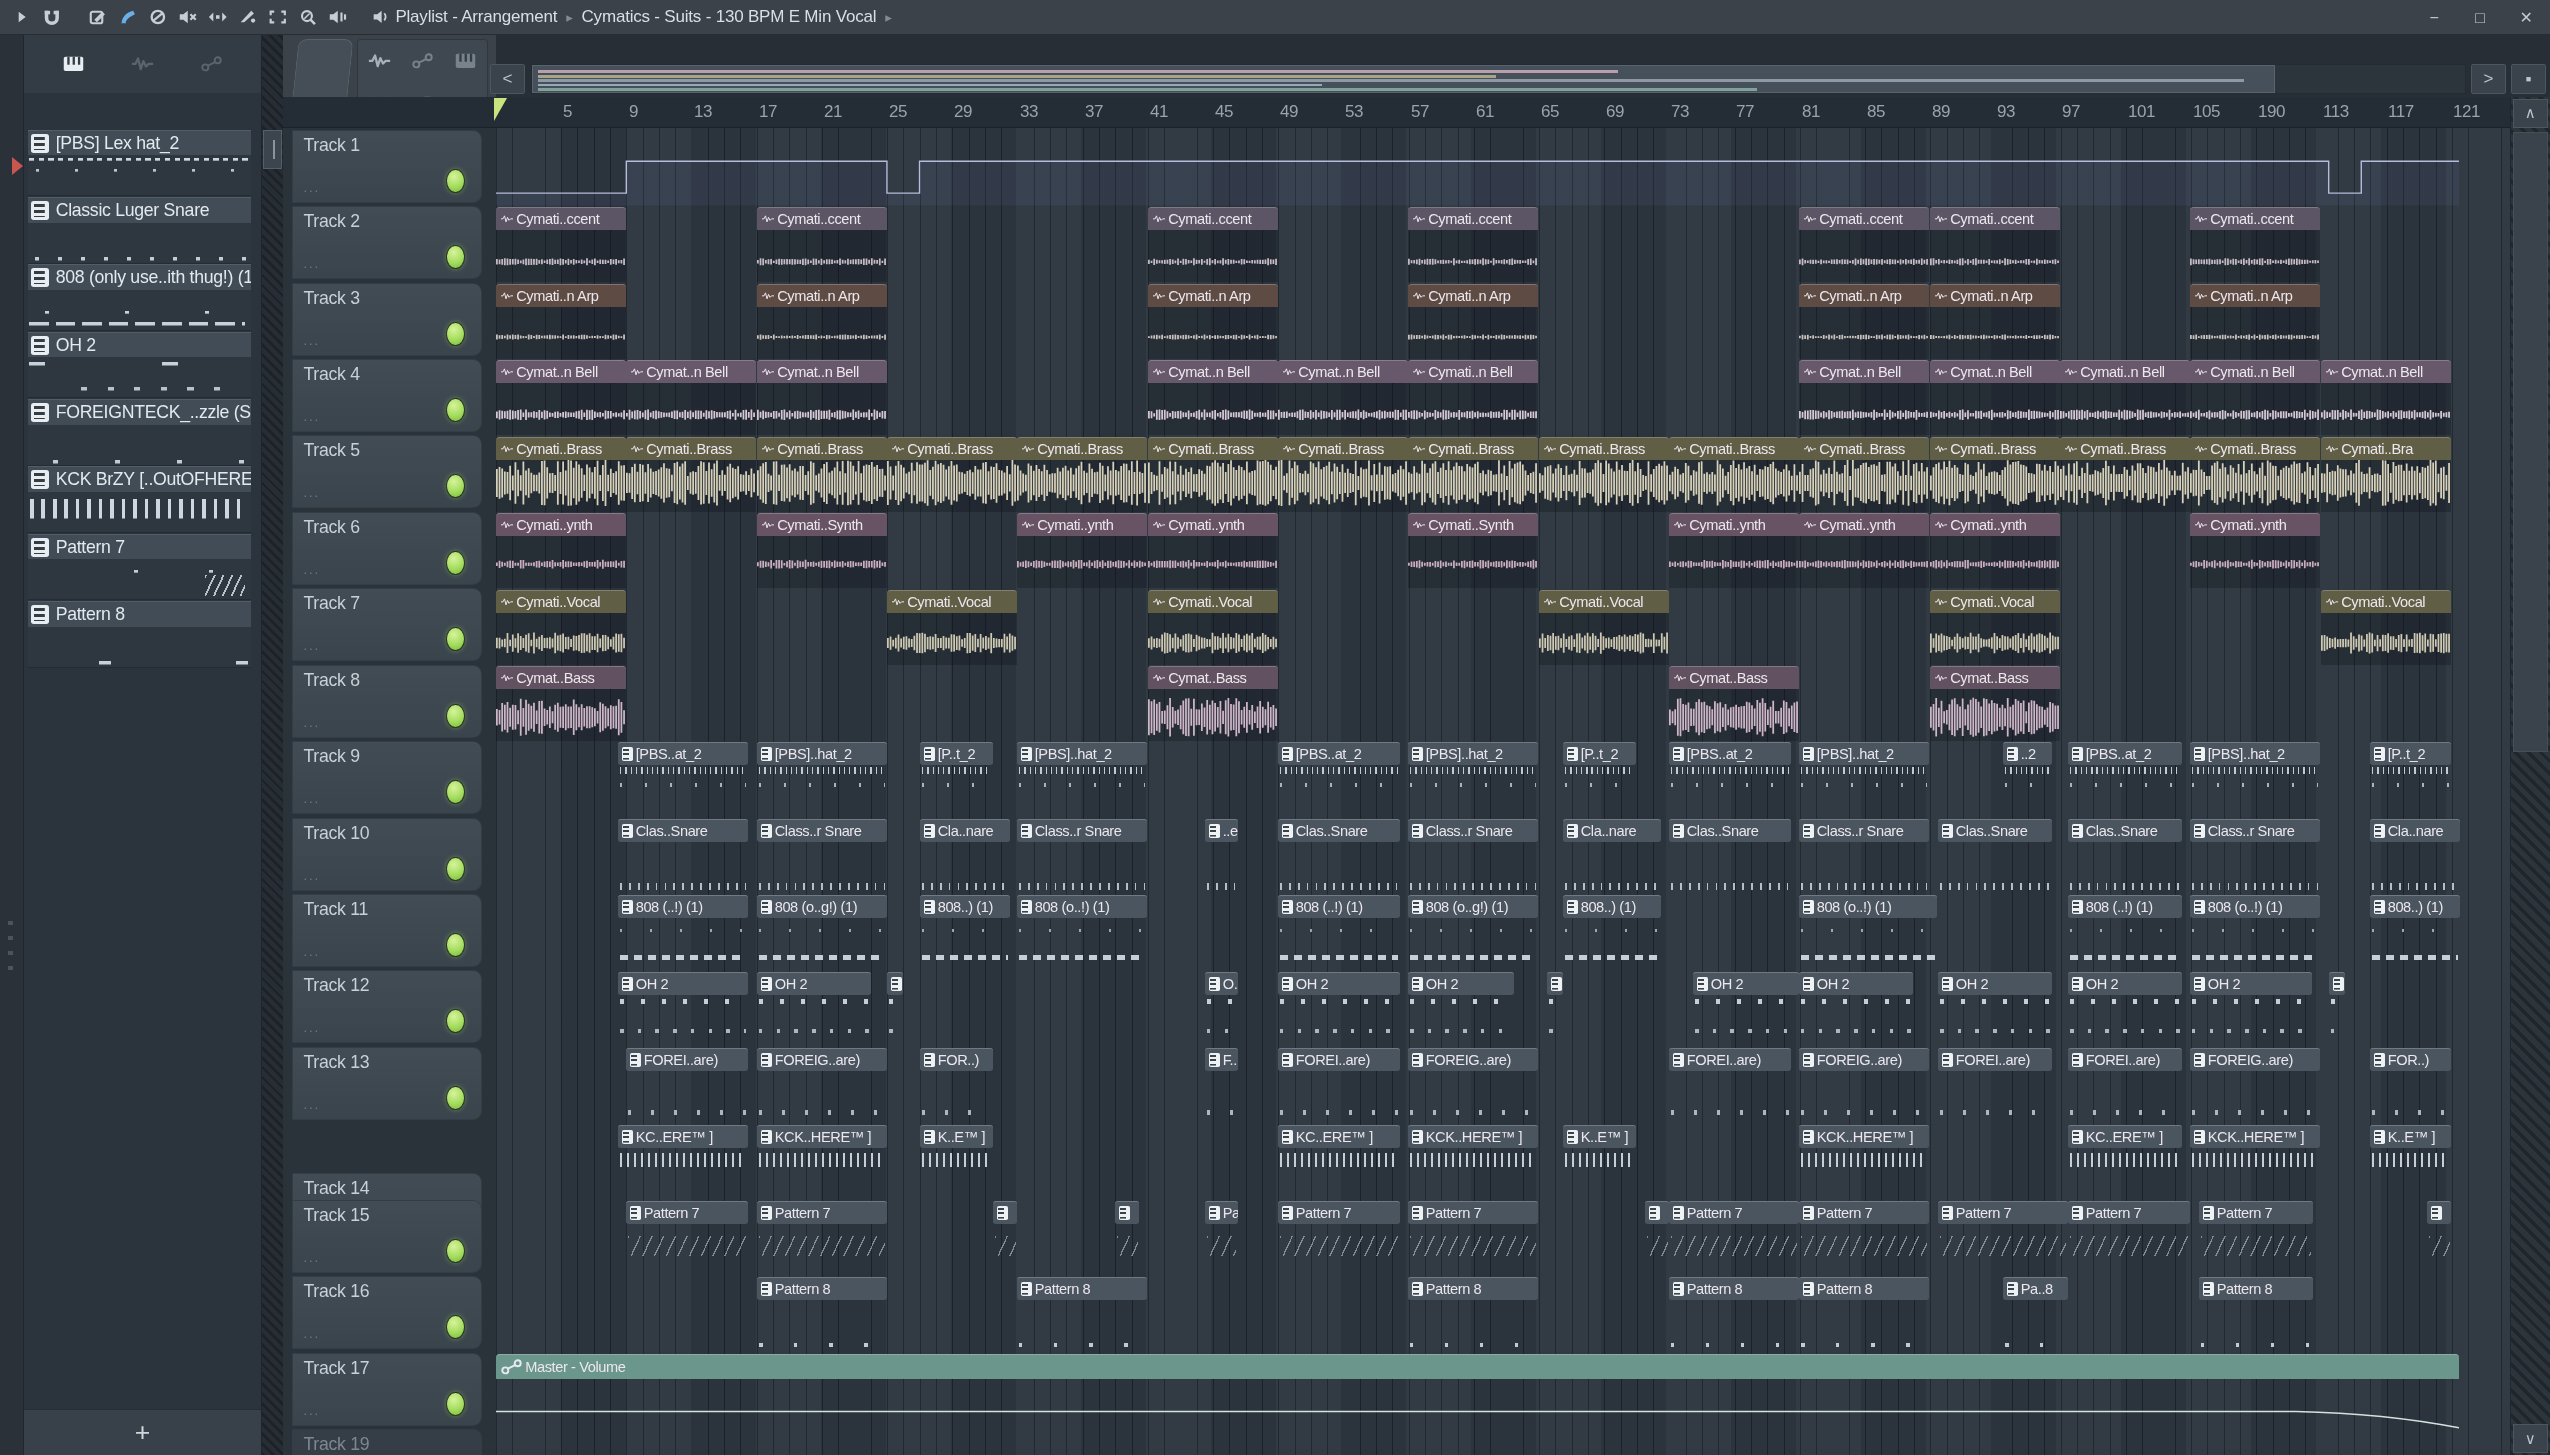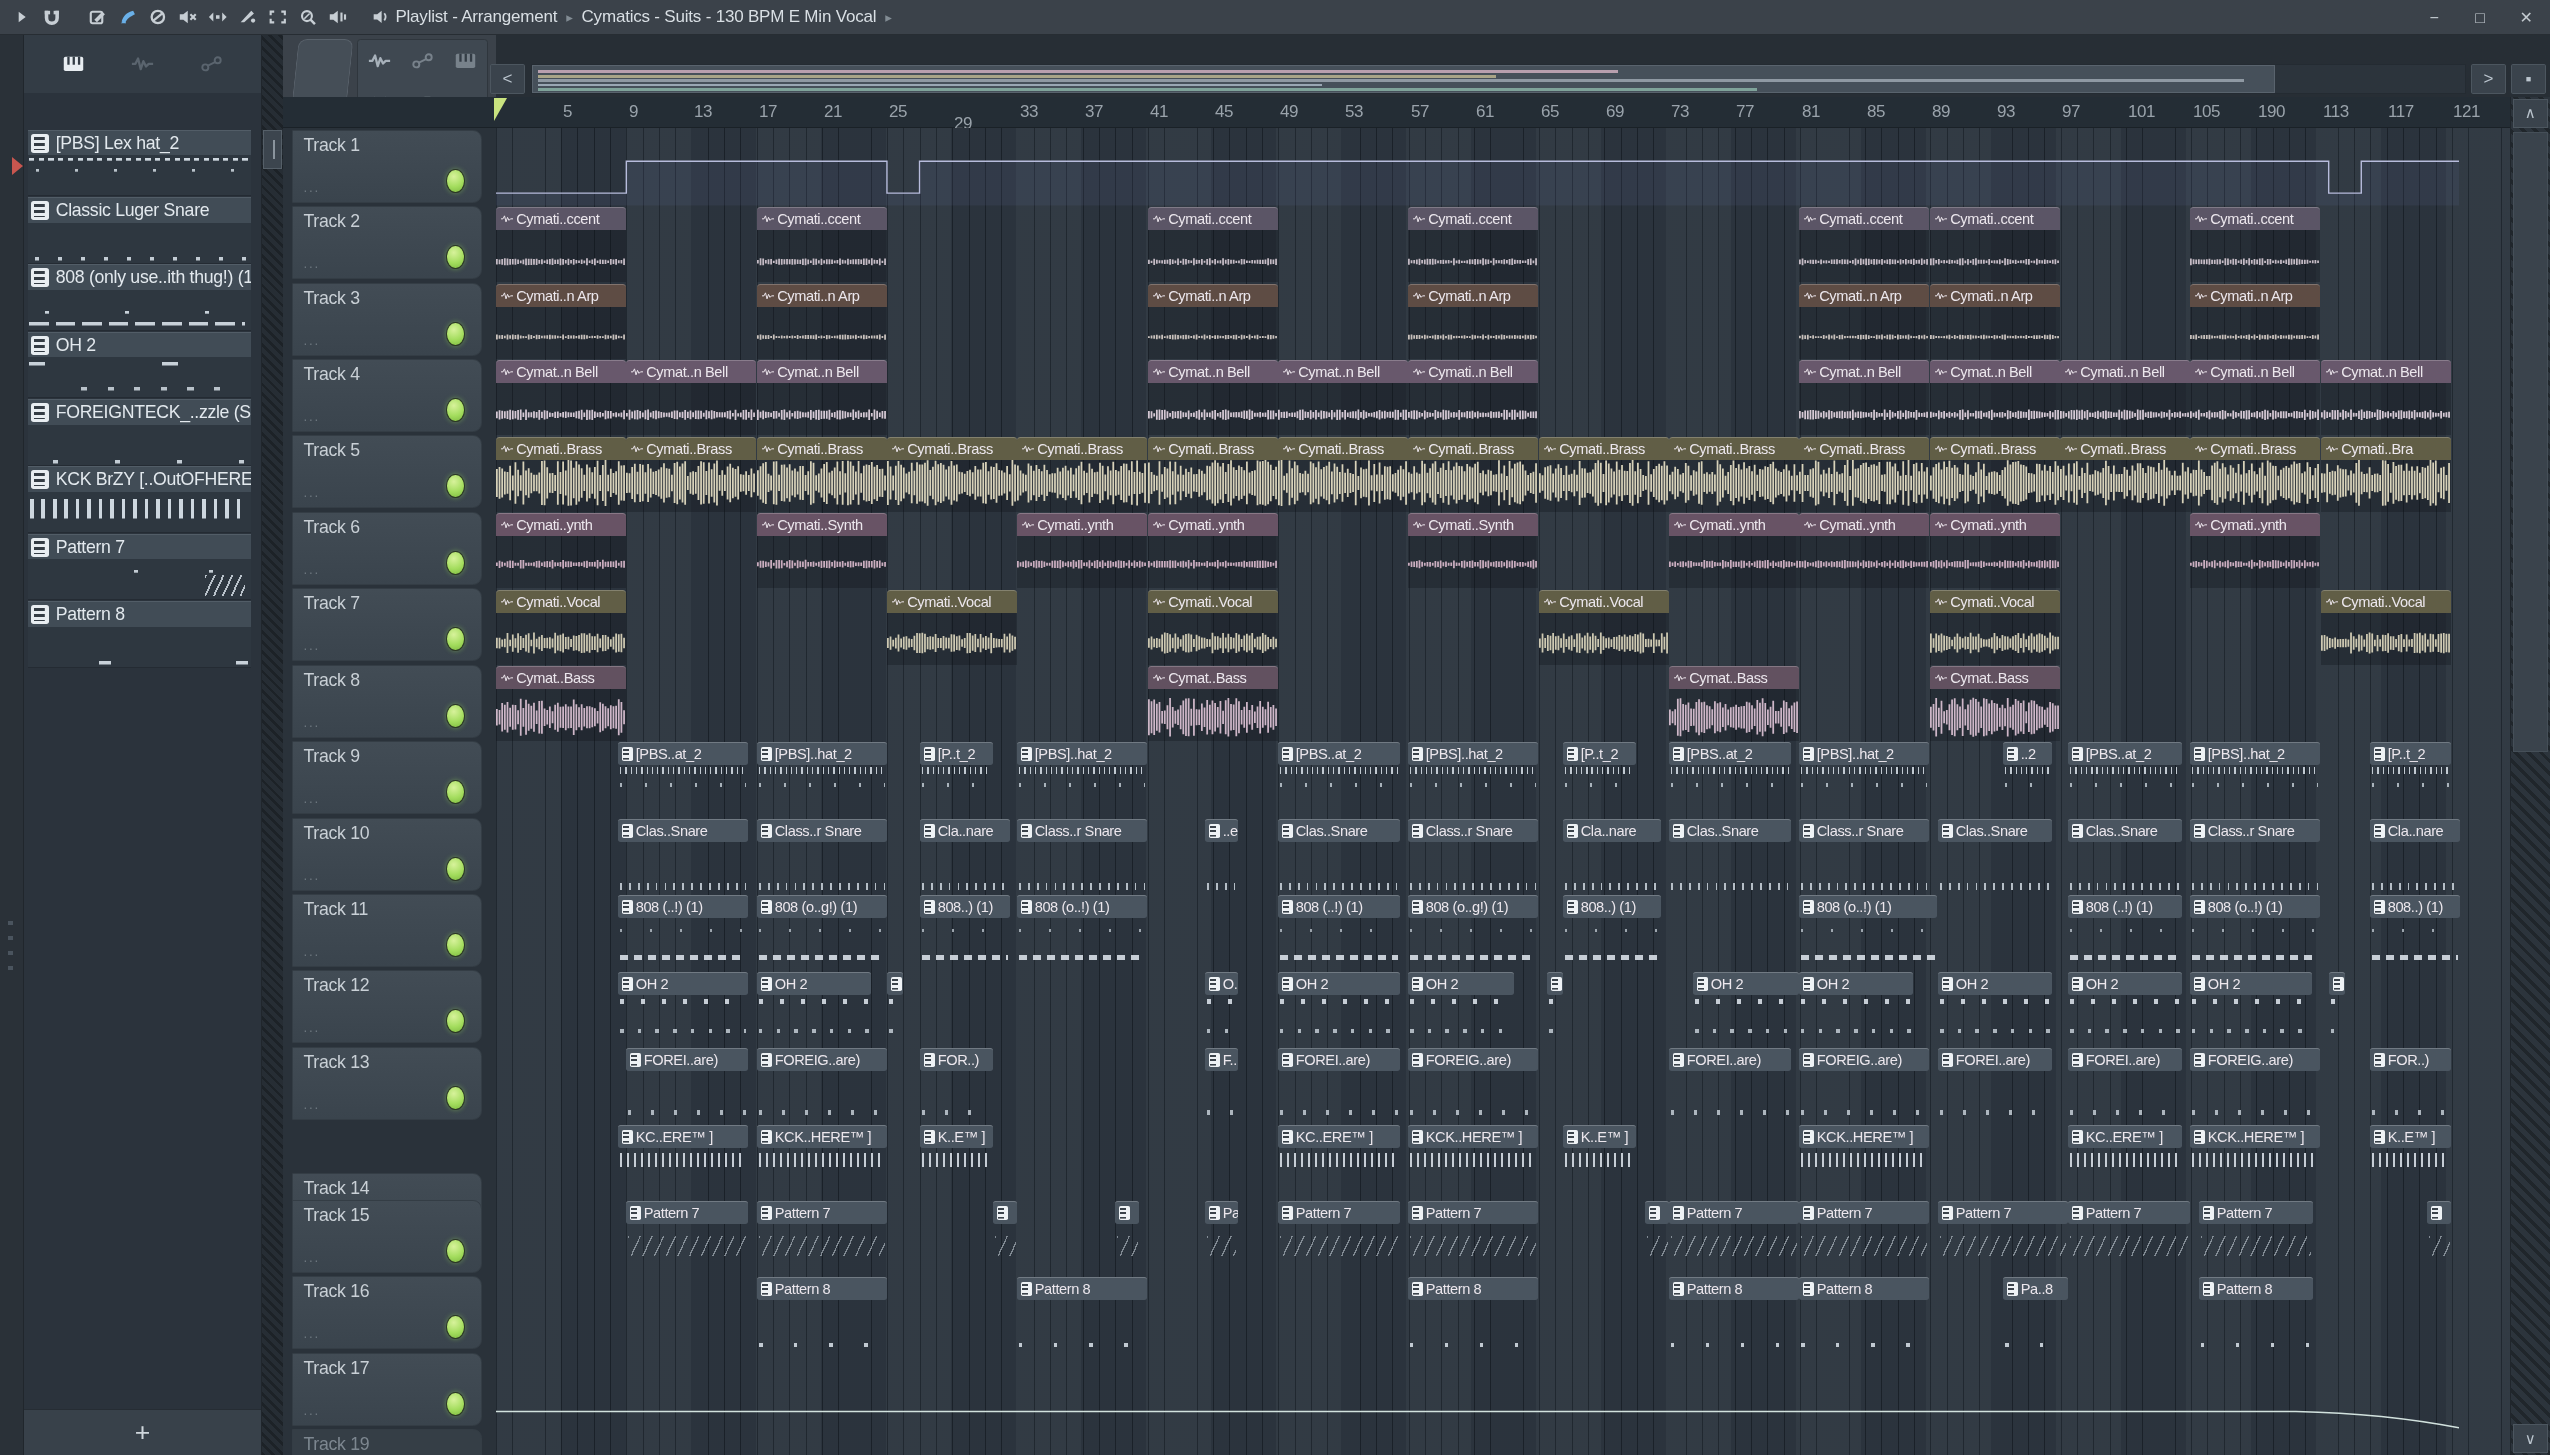--- a/index.html
+++ b/index.html
@@ -316,21 +316,21 @@
     </div>
 
   <div class="ruler" id="ruler">
     <div class="rmark"></div>
   <div class="rnum" style="left: 280px;">5</div>
       <div class="rnum" style="left: 346px;">9</div>
       <div class="rnum" style="left: 411px;">13</div>
       <div class="rnum" style="left: 476px;">17</div>
       <div class="rnum" style="left: 541px;">21</div>
       <div class="rnum" style="left: 606px;">25</div>
-      <div class="rnum" style="left: 671px; margin-top: 12px;">29</div>
+      <div class="rnum" style="left: 671px;">29</div>
       <div class="rnum" style="left: 737px; text-align: right;">33</div>
       <div class="rnum" style="left: 802px;">37</div>
       <div class="rnum" style="left: 867px;">41</div>
       <div class="rnum" style="left: 932px;">45</div>
       <div class="rnum" style="left: 997px;">49</div>
       <div class="rnum" style="left: 1062px;">53</div>
       <div class="rnum" style="left: 1128px;">57</div>
       <div class="rnum" style="left: 1193px;">61</div>
       <div class="rnum" style="left: 1258px;">65</div>
       <div class="rnum" style="left: 1323px;">69</div>
@@ -2015,20 +2015,30 @@
         <div class="prev" style="left:1.8px;right:1.8px;top:66px;height:4.4px;background:repeating-linear-gradient(90deg,rgba(210,218,226,.9) 0 3.5px,transparent 3.5px 35px);"></div>
       </div>
       <div class="clip" style="left: 2199px; top: 1277px; width: 114px; height: 75px;">
         <div class="chead" style="background:#4a5560;border-radius:2.7px;">
           <span class="pico"></span>
           <span class="clabel">Pattern 8</span>
         </div>
         <div class="prev" style="left:1.8px;right:1.8px;top:66px;height:4.4px;background:repeating-linear-gradient(90deg,rgba(210,218,226,.9) 0 3.5px,transparent 3.5px 35px);"></div>
       </div>
       <div class="clip" style="left: 496px; top: 1354px; width: 1963px; height: 75px;">
+        <div class="chead" style="background:#6b968c;height:25px">
+          <span class="wico">
+            <svg width="23" height="17.7" viewBox="0 0 26 20" fill="none" xmlns="http://www.w3.org/2000/svg">
+              <circle cx="6" cy="14" r="3.4" stroke="#e6e9f2" stroke-width="2.2"></circle>
+              <circle cx="20" cy="6" r="3.4" stroke="#e6e9f2" stroke-width="2.2"></circle>
+              <path d="M9 12 L17 8" stroke="#e6e9f2" stroke-width="2.2"></path>
+            </svg>
+          </span>
+          <span class="clabel">Master - Volume</span>
+        </div>
         <svg width="1963" height="75" style="position:absolute;left:0;top:0;" viewBox="0 0 2217.19 84.2969">
 
           <path d="M0 64.72 H 2033 Q 2134 66.96000000000001 2217.2 83.19999999999999" stroke="#d2e2de" stroke-width="1.6" fill="none"></path>
         </svg>
       </div>
     </div>
 
   <div class="vscroll">
     <div class="vbtn" style="top:1.8px;">
         <span>∧</span>

